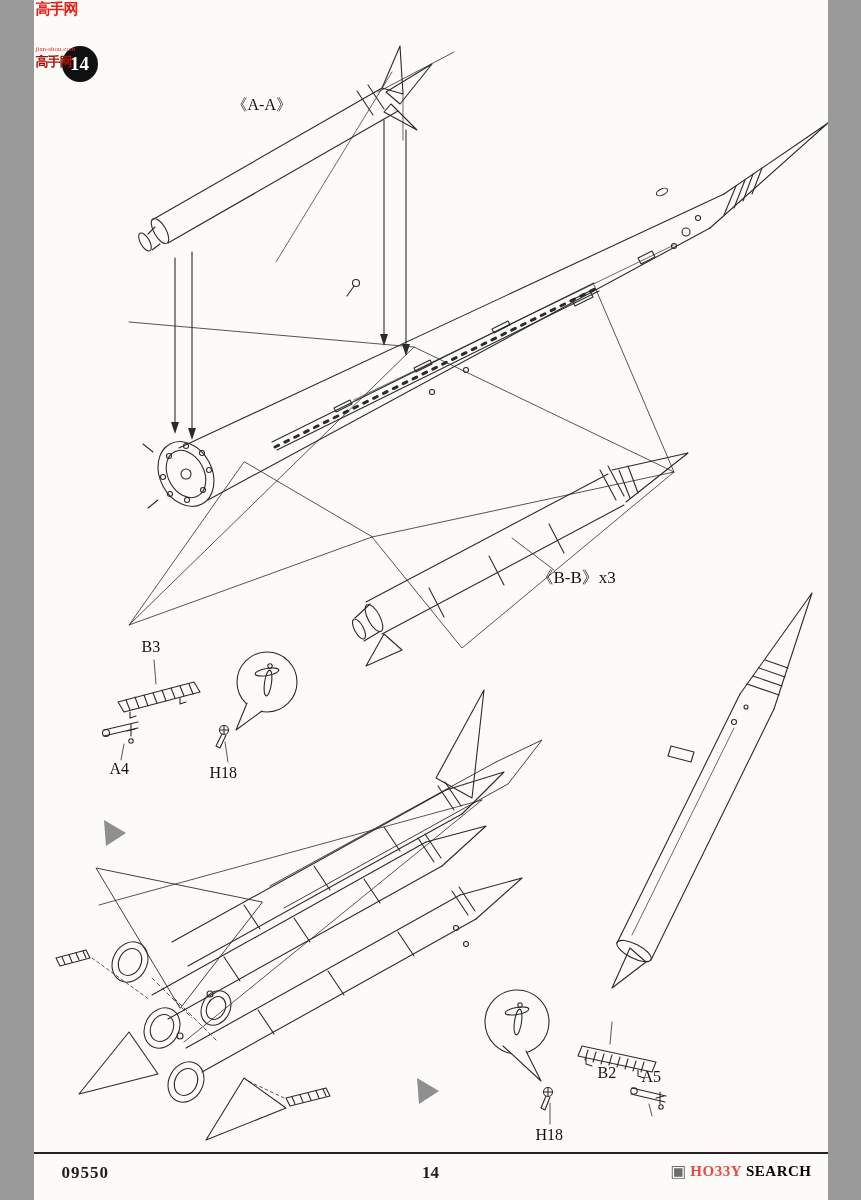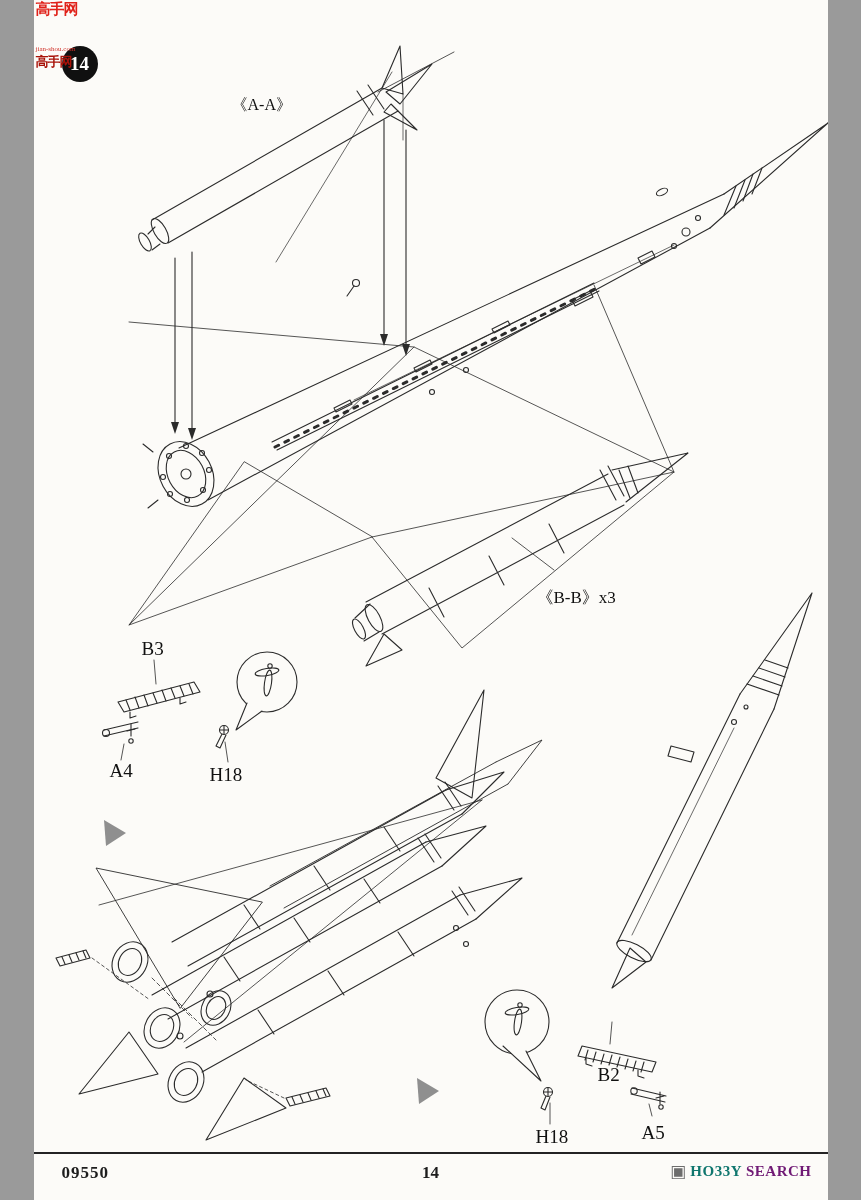--- a/index.html
+++ b/index.html
@@ -16,37 +16,37 @@
   .wm-url   { font-size:7px;  color:#d03028;margin-top:28px; }
   .wm-stamp { font-size:13px; font-weight:bold; color:#a81208; letter-spacing:-1px; margin-top:2px; }
 
   .step-badge {
     position:absolute; left:28px; top:46px; width:36px; height:36px;
     background:#101010; color:#fff; border-radius:50%;
     display:flex; align-items:center; justify-content:center;
     font-size:19px; font-weight:bold; z-index:4;
   }
 
-  .label { position:absolute; font-size:19px; color:#111; white-space:nowrap; z-index:3; }
+  .label { position:absolute; font-size:16px; color:#111; white-space:nowrap; z-index:3; }
   .label-aa  { left:198px; top:95px;  font-size:16px; }
-  .label-bb  { left:503px; top:566px; font-size:17px;margin-top:20px; }
+  .label-bb  { left:503px; top:566px; font-size:17px; }
   .label-b3  { left:108px; top:638px; }
   .label-a4  { left:76px;  top:760px; }
   .label-h18l{ left:176px; top:764px; }
   .label-b2  { left:564px; top:1064px; }
   .label-h18r{ left:502px; top:1126px; }
-  .label-a5  { left:608px; top:1122px; }
+  .label-a5  { left:608px; top:1068px; }
 
   .footer-rule { position:absolute; left:0; top:1152px; width:861px; border-top:2px solid #232323; }
   .kit-number  { position:absolute; left:28px; top:1163px; font-size:17px; font-weight:bold; letter-spacing:1px; }
   .page-number { position:absolute; left:0; right:0; top:1163px; text-align:center; font-size:17px; font-weight:bold; }
   .brand { position:absolute; right:16px; top:1163px; display:flex; align-items:center; gap:4px; }
   .brand-icon { font-size:17px; color:#6d6d6d; line-height:1; }
-  .brand-w1 { font-size:15px; font-weight:bold; color:#0f766e; letter-spacing:0.5px; }
-  .brand-w2 { font-size:15px; font-weight:bold; color:#701a75; letter-spacing:0.5px; }
+  .brand-w1 { font-size:15px; font-weight:bold; color:#ef4444; letter-spacing:0.5px; }
+  .brand-w2 { font-size:15px; font-weight:bold; color:#000000; letter-spacing:0.5px; }
 </style>
 </head>
 <body>
 
 <div class="page">
 
   <svg class="diagram" viewBox="0 0 861 1200" xmlns="http://www.w3.org/2000/svg">
     <g stroke="#2b2b2b" fill="none" stroke-width="1.1" stroke-linecap="round" stroke-linejoin="round">
 
       <g>

